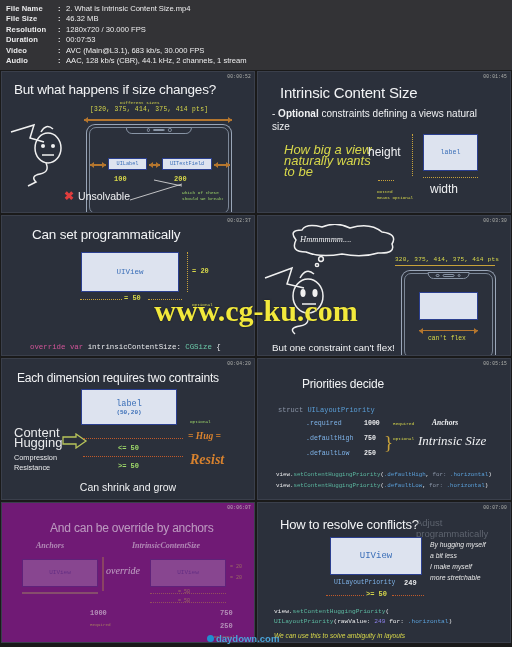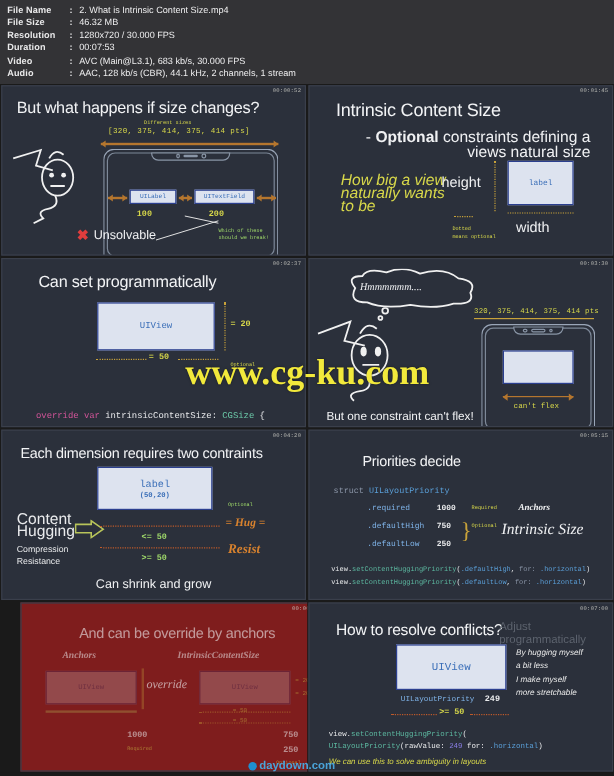--- a/index.html
+++ b/index.html
@@ -199,21 +199,21 @@
         <path stroke="#e8e8e8" fill="none" stroke-width=".8" d="M26 2 L54 8"></path>
       </svg>
     </div>
   </div>
 
   <div class="cell">
     <div class="slide pad">
       <div class="ts">00:01:45</div>
       <div class="t-title" style="margin:6px 0 0 12px;font-size:15px;">Intrinsic Content Size</div>
 
-      <div style="position:absolute;left:14px;top:36px;width:220px;color:#f0f1f3;font-size:13px;line-height:12.5px;text-align:right;">
+      <div style="position:absolute;left:14px;top:36px;width:220px;color:#f0f1f3;font-size:10px;line-height:12.5px;">
         <span>- </span><b>Optional</b><span> constraints defining a views natural size</span>
       </div>
 
       <div class="hand" style="position:absolute;left:26px;top:72px;white-space:pre;font-size:13px;line-height:11px;">How big a view
 naturally wants
 to be</div>
 
       <div style="position:absolute;left:110px;top:73px;color:#f0f1f3;font-size:12px;">height</div>
       <div style="position:absolute;left:154px;top:62px;height:42px;border-left:1.5px dotted #c8a23a;"></div>
 
@@ -309,21 +309,21 @@
       <svg width="26" height="16" style="position:absolute;left:60px;top:74px;">
         <path fill="none" stroke="#b8c45a" stroke-width="1.3" d="M1 4 L14 4 L14 1 L24 8 L14 15 L14 11 L1 11 Z"></path>
       </svg>
 
       <div class="dotline" style="position:absolute;left:81px;top:79px;width:100px;border-color:#c05a2a;"></div>
       <div class="mono green" style="position:absolute;left:116px;top:85px;font-size:7px;font-weight:bold;">&lt;= 50</div>
       <div class="dotline" style="position:absolute;left:81px;top:97px;width:100px;border-color:#c05a2a;"></div>
       <div class="mono green" style="position:absolute;left:116px;top:103px;font-size:7px;font-weight:bold;">&gt;= 50</div>
 
       <div style="position:absolute;left:186px;top:72px;color:#d8822e;font-size:9.5px;font-weight:bold;font-style:italic;font-family:'Liberation Serif',serif;white-space:nowrap;">= Hug =</div>
-      <div style="position:absolute;left:188px;top:93px;color:#d8822e;font-size:11px;font-weight:bold;font-style:italic;font-family:'Liberation Serif',serif;white-space:nowrap;">Resist</div>
+      <div style="position:absolute;left:188px;top:93px;color:#d8822e;font-size:14px;font-weight:bold;font-style:italic;font-family:'Liberation Serif',serif;white-space:nowrap;">Resist</div>
 
       <div style="position:absolute;left:0;right:0;top:122px;text-align:center;color:#f0f1f3;font-size:10.5px;">Can shrink and grow</div>
     </div>
   </div>
 
   <div class="cell">
     <div class="slide pad">
       <div class="ts">00:05:15</div>
       <div class="t-title" style="margin:12px 0 0 34px;font-size:12px;">Priorities decide</div>
 
@@ -349,21 +349,21 @@
       <div class="mono" style="position:absolute;left:18px;top:112px;font-size:5.8px;color:#e9eaec;">
         <span style="color:#e9eaec;">view.</span><span style="color:#5cb8a0;">setContentHuggingPriority</span><span style="color:#e9eaec;">(</span><span style="color:#5a9fd8;">.defaultHigh</span><span style="color:#e9eaec;">, </span><span style="color:#8a94a6;">for: </span><span style="color:#5a9fd8;">.horizontal</span><span style="color:#e9eaec;">)</span>
       </div>
       <div class="mono" style="position:absolute;left:18px;top:123px;font-size:5.8px;color:#e9eaec;">
         <span style="color:#e9eaec;">view.</span><span style="color:#5cb8a0;">setContentHuggingPriority</span><span style="color:#e9eaec;">(</span><span style="color:#5a9fd8;">.defaultLow</span><span style="color:#e9eaec;">, </span><span style="color:#8a94a6;">for: </span><span style="color:#5a9fd8;">.horizontal</span><span style="color:#e9eaec;">)</span>
       </div>
     </div>
   </div>
 
   <div class="cell">
-    <div class="slide pad" style="background:#7f1d1d;margin-left:16px;">
+    <div class="slide pad" style="background:#701a75;">
       <div class="ts">00:06:07</div>
       <div class="t-title sm dim" style="margin:12px 0 0 38px;opacity:.58;">And can be override by anchors</div>
 
       <div class="dim" style="position:absolute;left:34px;top:38px;color:#f0f1f3;font-size:8px;font-weight:bold;font-style:italic;font-family:'Liberation Serif',serif;opacity:.5;">Anchors</div>
       <div class="dim" style="position:absolute;left:130px;top:38px;color:#f0f1f3;font-size:8px;font-weight:bold;font-style:italic;font-family:'Liberation Serif',serif;opacity:.5;">IntrinsicContentSize</div>
 
       <div class="uibox dim" style="position:absolute;left:20px;top:56px;width:76px;height:28px;font-size:6px;opacity:.22;">UIView</div>
       <div class="dim" style="position:absolute;left:20px;top:89px;width:76px;height:2px;background:#b8c45a;opacity:.3;"></div>
       <div class="dim" style="position:absolute;left:100px;top:54px;width:2px;height:34px;background:#c8a23a;opacity:.3;"></div>
 

